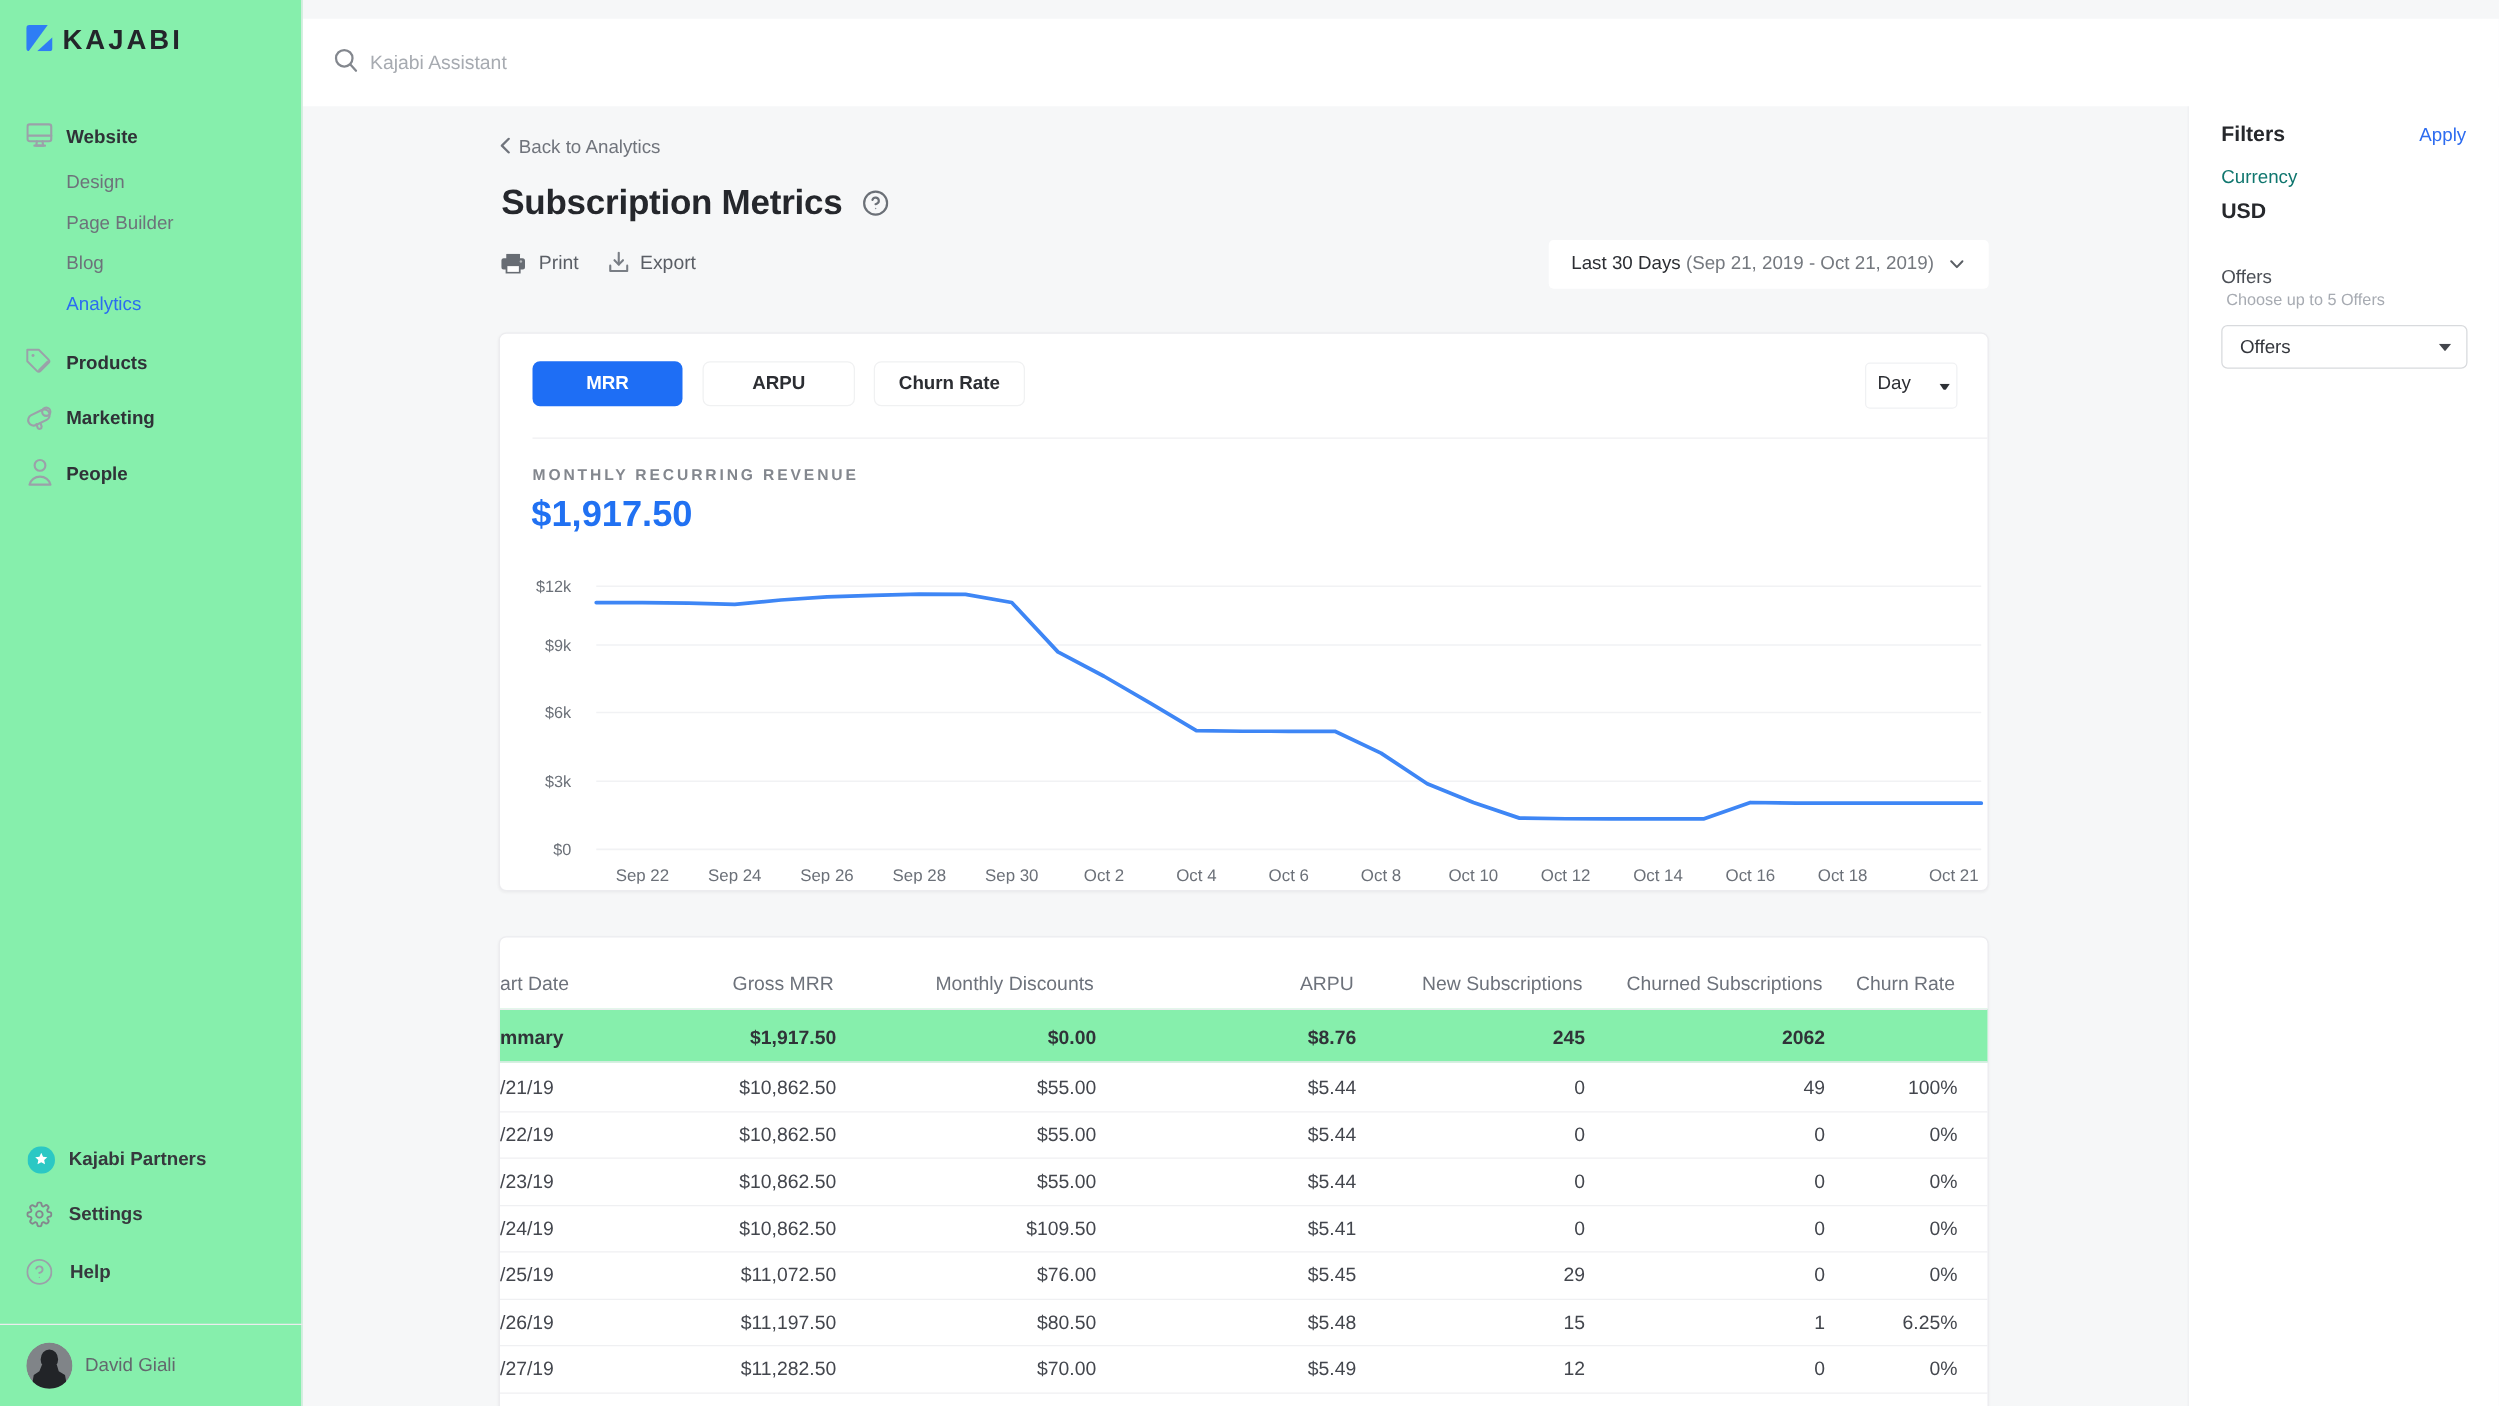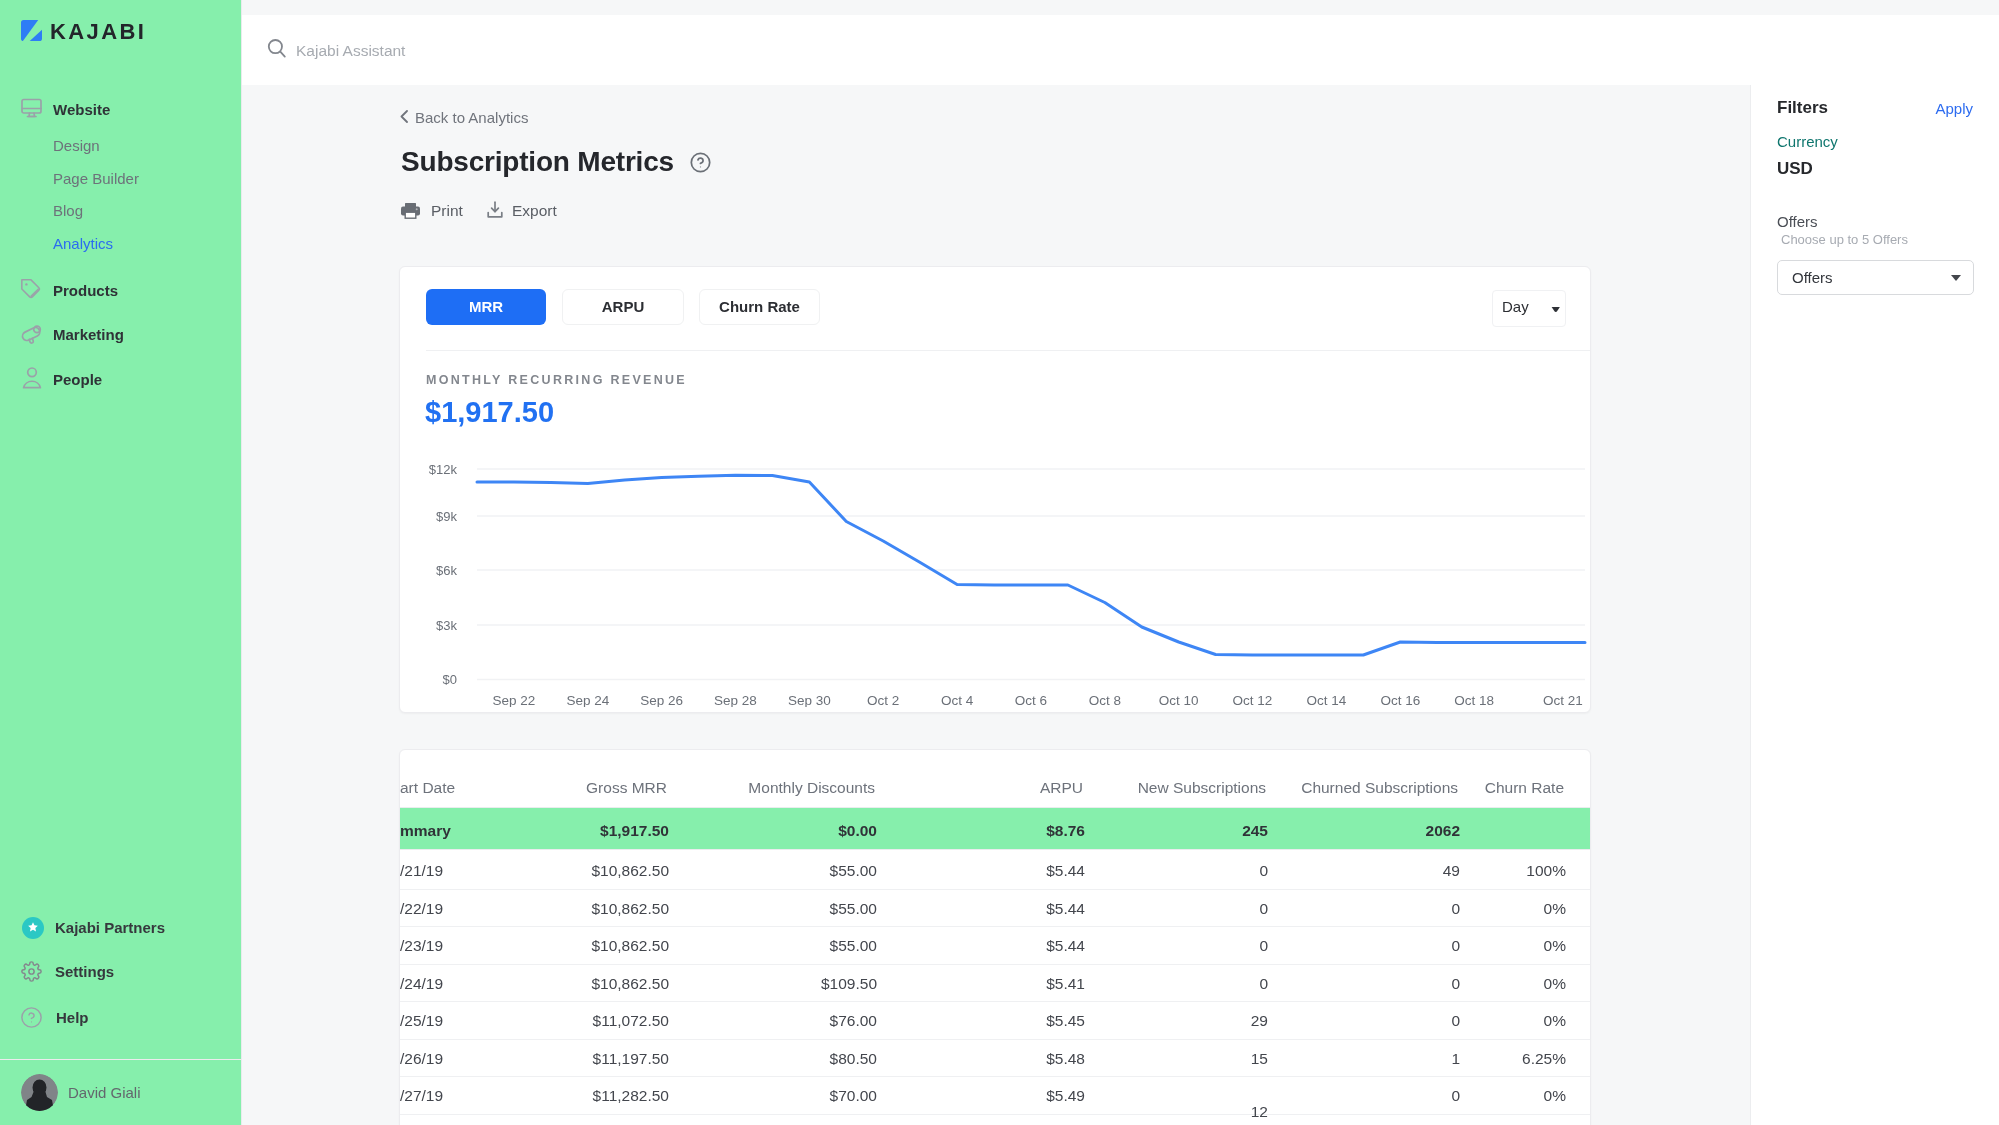--- a/index.html
+++ b/index.html
@@ -147,20 +147,26 @@
   </svg>
   <div class="abs" style="left:189px;top:132px;font-size:15.5px;color:#5a5e65">Print</div>
 
   <svg class="abs" style="left:245px;top:131px" width="16" height="17" viewBox="0 0 16 17" fill="none" stroke="#797e85" stroke-width="1.7" stroke-linecap="round" stroke-linejoin="round">
     <path d="M1.2 11.5 v4.3 h13.6 v-4.3"></path>
     <polyline points="4.6,7.2 8,10.7 11.4,7.2"></polyline>
     <line x1="8" y1="10.5" x2="8" y2="1.2"></line>
   </svg>
   <div class="abs" style="left:270px;top:132px;font-size:15.5px;color:#5a5e65">Export</div>
 
+  <div class="abs" style="left:997px;top:122px;width:352px;height:39px;background:#fff;border-radius:4px;">
+    <div class="abs" style="left:18px;top:10px;font-size:15px;white-space:nowrap"><span style="color:#2c2e33">Last 30 Days</span> <span style="color:#75797f">(Sep 21, 2019 - Oct 21, 2019)</span></div>
+    <svg class="abs" style="right:20px;top:16px" width="11" height="7" viewBox="0 0 11 7" fill="none" stroke="#5a5e64" stroke-width="1.6" stroke-linecap="round" stroke-linejoin="round">
+        <polyline points="1,1 5.5,5.7 10,1"></polyline>
+      </svg>
+  </div>
 
   <div class="card" style="left:157px;top:196px;width:1192px;height:447px">
     <div class="abs" style="left:26px;top:22px;width:120px;height:36px;background:#1e6ef5;border-radius:6px;color:#fff;font-size:15px;font-weight:700;text-align:center;line-height:36px">MRR</div>
     <div class="abs" style="left:162px;top:22px;width:122px;height:36px;background:#fff;border:1px solid #f0f1f2;border-radius:6px;color:#2c2e33;font-size:15px;font-weight:700;text-align:center;line-height:34px">ARPU</div>
     <div class="abs" style="left:299px;top:22px;width:121px;height:36px;background:#fff;border:1px solid #f0f1f2;border-radius:6px;color:#2c2e33;font-size:15px;font-weight:700;text-align:center;line-height:34px">Churn Rate</div>
     <div class="abs" style="left:1092px;top:23px;width:74px;height:37px;border:1px solid #f0f1f3;border-radius:4px;background:#fff"></div>
     <div class="abs" style="left:1102px;top:31px;font-size:15px;color:#2c2e33">Day</div>
     <svg class="abs" style="left:1151px;top:40px" width="9.5" height="5.5" viewBox="0 0 10 6">
         <path d="M0.5,0 h9 l-3.1,4.6 a1.7,1.7 0 0 1 -2.8,0 z" fill="#2e3136"></path>
       </svg>
@@ -280,19 +286,19 @@
           <span class="abs" style="right:507px;top:10px">$5.48</span>
           <span class="abs" style="right:324px;top:10px">15</span>
           <span class="abs" style="right:132px;top:10px">1</span>
           <span class="abs" style="right:26px;top:10px">6.25%</span>
         </div>
     <div class="abs" style="left:0;top:327.0px;width:1192px;height:37.5px;border-bottom:1px solid #eff0f2;font-size:15.5px;color:#43464d">
           <span class="abs" style="left:0;top:10px">/27/19</span>
           <span class="abs" style="right:923px;top:10px">$11,282.50</span>
           <span class="abs" style="right:715px;top:10px">$70.00</span>
           <span class="abs" style="right:507px;top:10px">$5.49</span>
-          <span class="abs" style="right:324px;top:26px">12</span>
+          <span class="abs" style="right:324px;top:10px">12</span>
           <span class="abs" style="right:132px;top:10px">0</span>
           <span class="abs" style="right:26px;top:10px">0%</span>
         </div>
     </div>
 
 </div>
   </div>
 </body></html>

